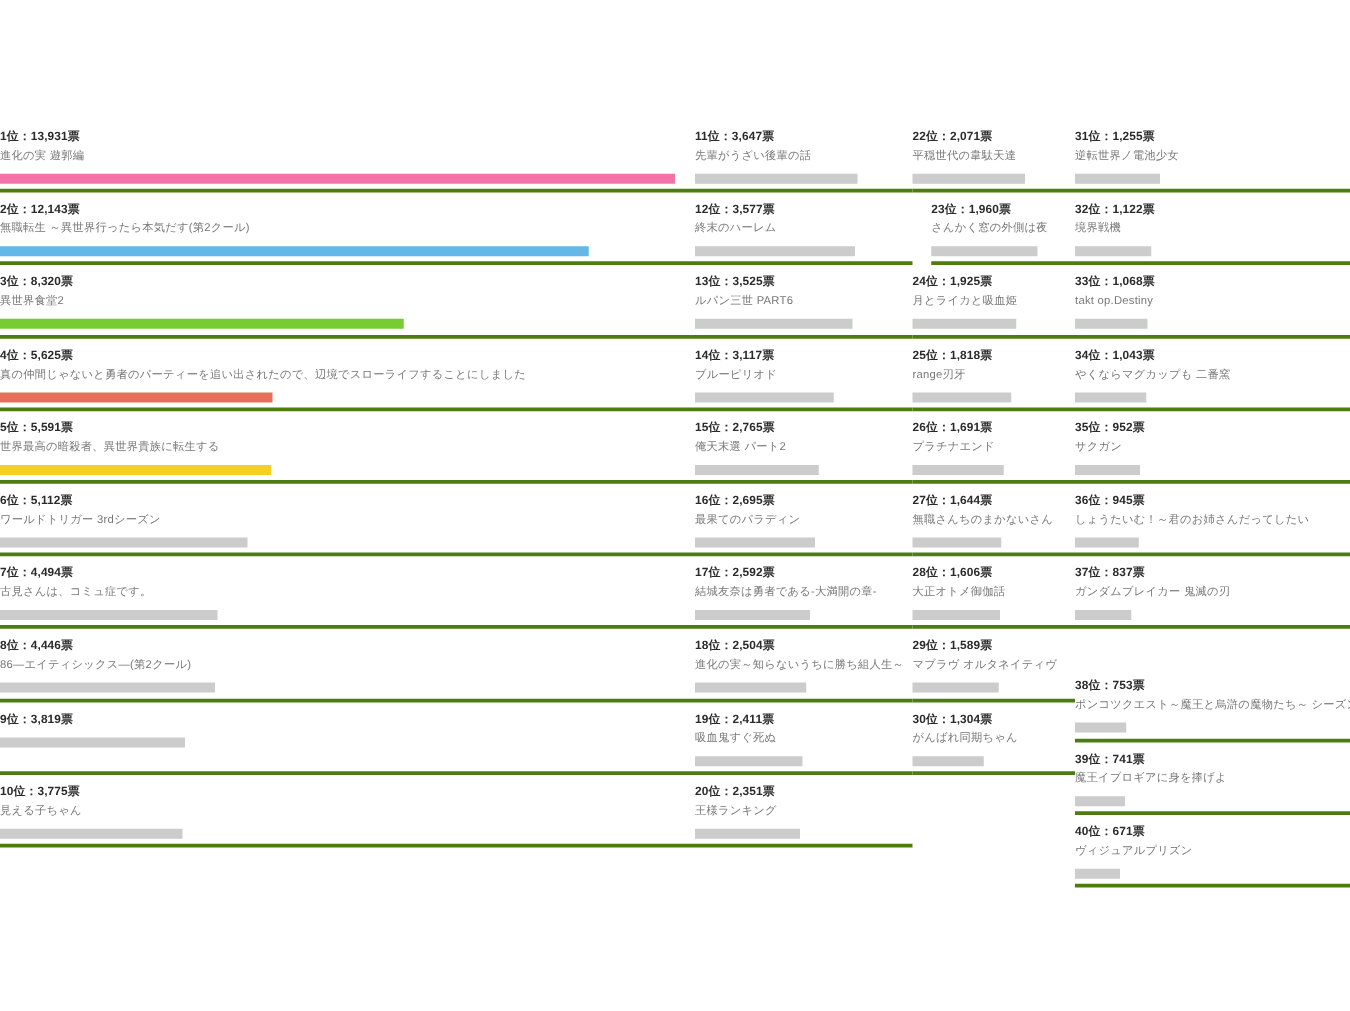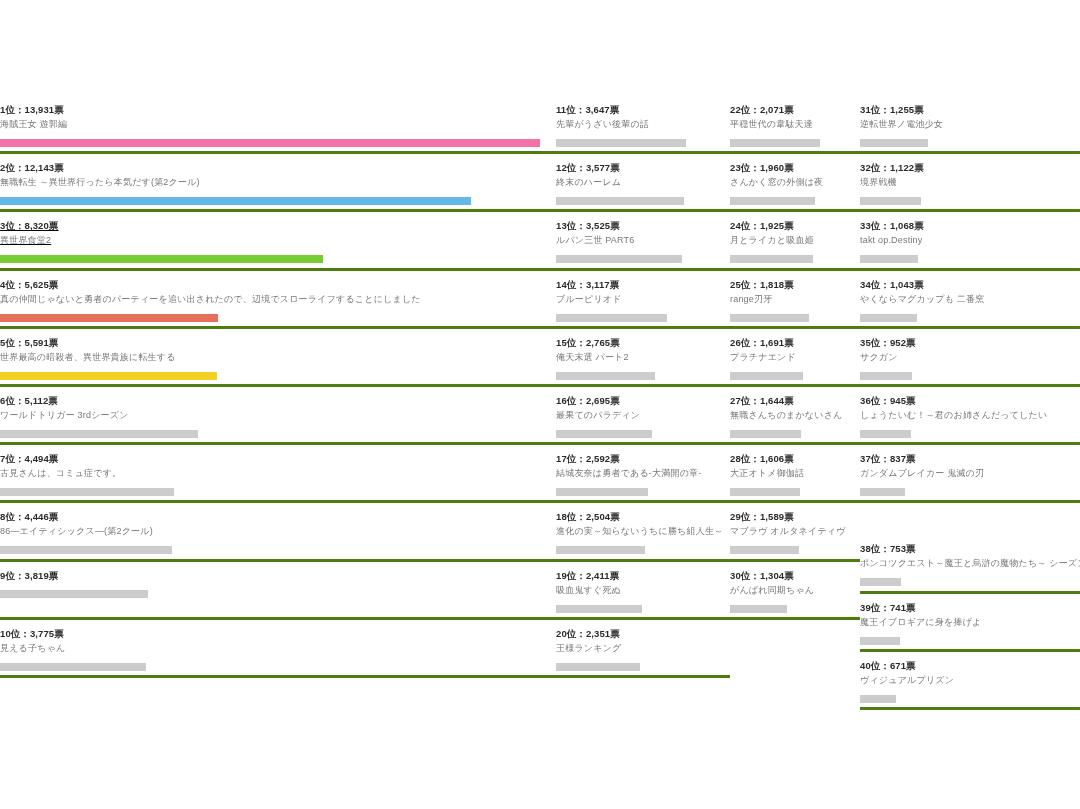--- a/index.html
+++ b/index.html
@@ -67,36 +67,36 @@
   .overflow-title { overflow: visible; }
 </style>
 </head>
 <body>
 
 <div id="board">
   <div class="col col-0">
       <div class="row" style="height: 58.2px;">
         <div class="row-inner">
           <div class="rank-line">1位：13,931票</div>
-          <div class="title-line">海賊王女 遊郭編</div>
+          <div class="title-line">進化の実 遊郭編</div>
           <div class="bar-track">
             <div class="bar" style="width: 540px; background: rgb(244, 114, 168);"></div>
           </div>
         </div>
       </div>
       <div class="row" style="height: 58.2px;">
         <div class="row-inner">
           <div class="rank-line">2位：12,143票</div>
           <div class="title-line">無職転生 ～異世界行ったら本気だす(第2クール)</div>
           <div class="bar-track">
             <div class="bar" style="width: 470.693px; background: rgb(99, 184, 232);"></div>
           </div>
         </div>
       </div>
-      <div class="row" style="height: 58.2px; text-decoration: underline;">
+      <div class="row" style="height: 58.2px;">
         <div class="row-inner">
           <div class="rank-line">3位：8,320票</div>
           <div class="title-line">異世界食堂2</div>
           <div class="bar-track">
             <div class="bar" style="width: 322.504px; background: rgb(119, 204, 51);"></div>
           </div>
         </div>
       </div>
       <div class="row" style="height: 58.2px;">
         <div class="row-inner">
@@ -256,21 +256,21 @@
   <div class="col col-2">
       <div class="row" style="height: 58.2px;">
         <div class="row-inner">
           <div class="rank-line">22位：2,071票</div>
           <div class="title-line">平穏世代の韋駄天達</div>
           <div class="bar-track">
             <div class="bar" style="width: 89.7559px; background: rgb(204, 204, 204);"></div>
           </div>
         </div>
       </div>
-      <div class="row" style="height: 58.2px;">
+      <div class="row" style="height: 58.2px; margin-left: 15px;">
         <div class="row-inner">
           <div class="rank-line">23位：1,960票</div>
           <div class="title-line">さんかく窓の外側は夜</div>
           <div class="bar-track">
             <div class="bar" style="width: 84.9453px; background: rgb(204, 204, 204);"></div>
           </div>
         </div>
       </div>
       <div class="row" style="height: 58.2px;">
         <div class="row-inner">

